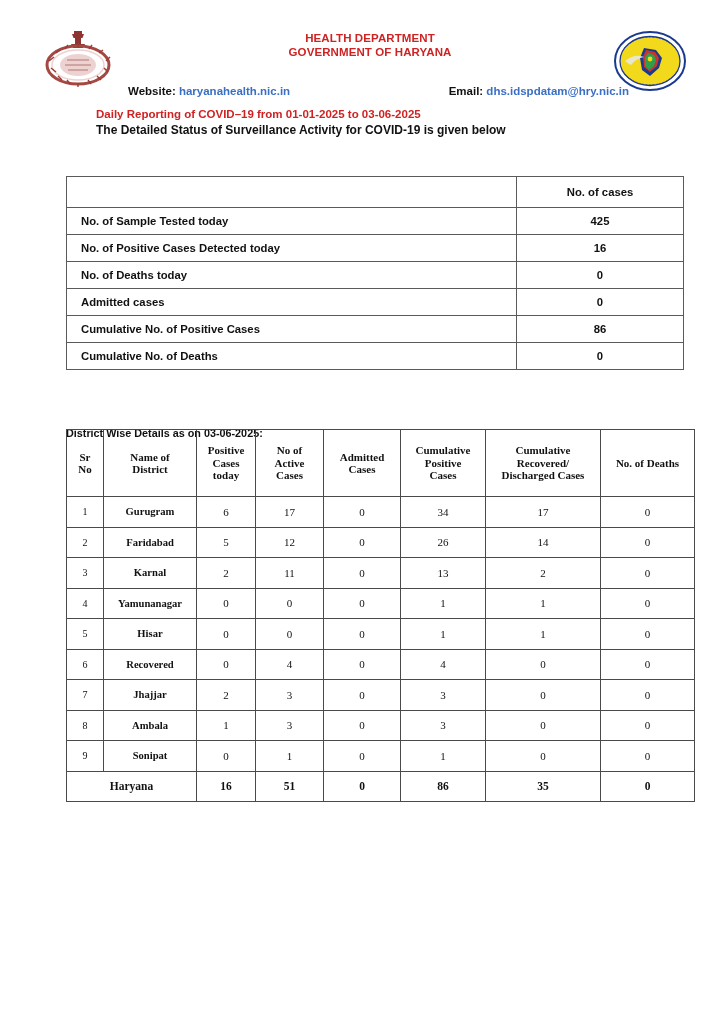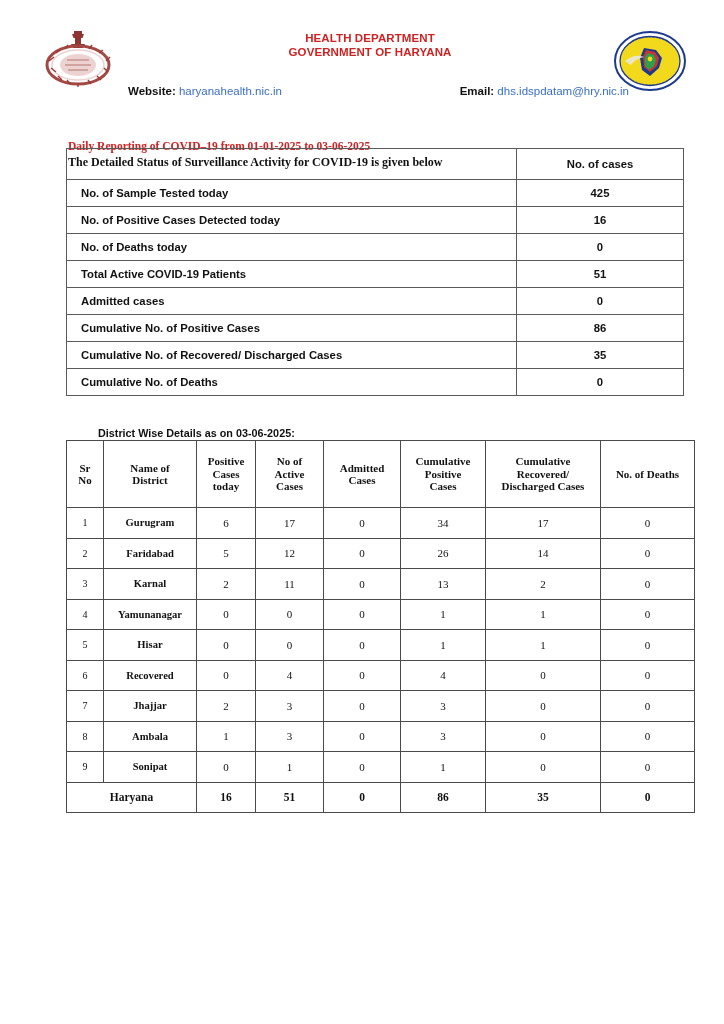--- a/index.html
+++ b/index.html
@@ -54,27 +54,26 @@
     position: absolute;
     left: 128px;
     right: 95px;
     top: 63px;
     display: flex;
     justify-content: space-between;
     font-size: 11.5px;
     font-weight: bold;
   }
   .contact-label { color: #111111; }
-  .contact-value { color: #3a6fc4; font-weight: normal; }
+  .contact-value { color: #3a6fc4; font-weight: bold; }
 
   
   .titles {
-    margin-top: 34px;
-    padding-left: 68px;
-    font-family: Liberation Serif, serif;
+    margin-top: 2px;
+    padding-left: 96px;
   }
   .title-red {
     color: #cf2222;
     font-weight: bold;
     font-size: 11.5px;
     line-height: 16px;
   }
   .title-black {
     color: #111111;
     font-weight: bold;
@@ -86,20 +85,21 @@
   .summary-wrap {
     position: absolute;
     left: 66px;
     top: 148px;
     width: 618px;
   }
   table.summary {
     border-collapse: collapse;
     width: 618px;
     table-layout: fixed;
+    margin-top: 28px;
   }
   table.summary td {
     border: 1px solid #5a5a5a;
     height: 26px;
     font-size: 11.3px;
     font-weight: bold;
     padding: 0 0 0 14px;
     vertical-align: middle;
   }
   table.summary td.val {
@@ -118,28 +118,27 @@
   }
 
   
   .district-caption {
     position: absolute;
     left: 66px;
     top: 427px;
     font-size: 10.8px;
     font-weight: bold;
     color: #111111;
-    margin-left: 32px;
   }
 
   
   .district-wrap {
     position: absolute;
     left: 66px;
-    top: 440px;
+    top: 429px;
     width: 628px;
   }
   table.district {
     border-collapse: collapse;
     width: 628px;
     table-layout: fixed;
     font-family: "Liberation Serif", serif;
   }
   table.district th,
   table.district td {
@@ -280,34 +279,26 @@
       </tr>
       <tr>
         <td>No. of Positive Cases Detected  today</td>
         <td class="val">16</td>
       </tr>
       <tr>
         <td>No. of Deaths today</td>
         <td class="val">0</td>
       </tr>
       <tr>
-        <td>Total Active COVID-19 Patients</td>
-        <td class="val">51</td>
-      </tr>
-      <tr>
         <td>Admitted cases</td>
         <td class="val">0</td>
       </tr>
       <tr>
         <td>Cumulative No. of Positive Cases</td>
         <td class="val">86</td>
-      </tr>
-      <tr>
-        <td>Cumulative No. of Recovered/ Discharged Cases</td>
-        <td class="val">35</td>
       </tr>
       <tr>
         <td>Cumulative No. of Deaths</td>
         <td class="val">0</td>
       </tr>
     </tbody>
   </table>
 </div>
 
 <div class="district-caption">District Wise Details as on 03-06-2025:</div>

